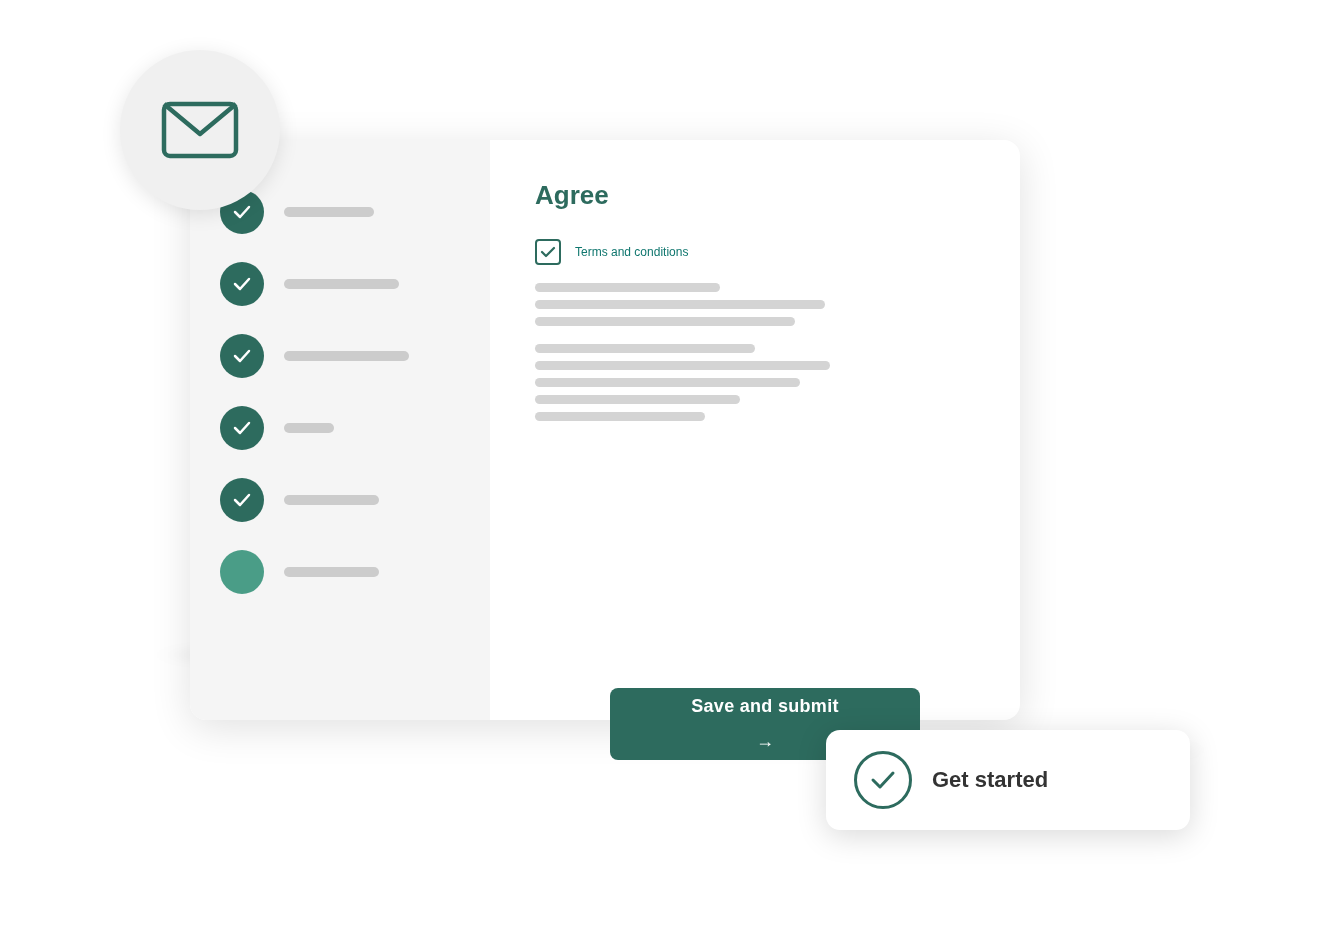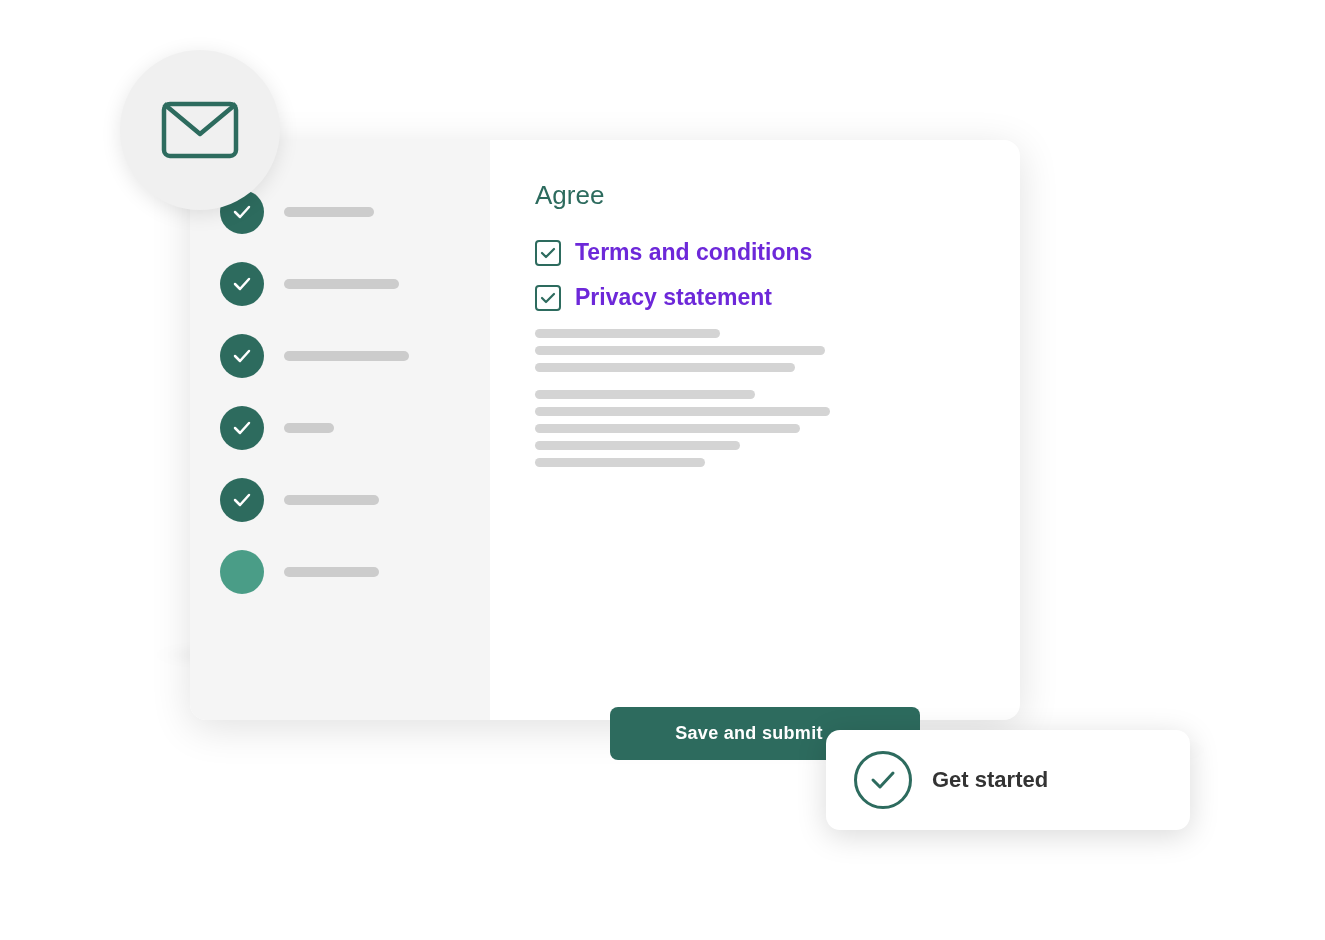--- a/index.html
+++ b/index.html
@@ -101,21 +101,21 @@
 
     
     .main-content {
       flex: 1;
       padding: 40px 45px;
       overflow: hidden;
     }
 
     .agree-title {
       font-size: 26px;
-      font-weight: 400;
+      font-weight: 700;
       color: #2d6b5e;
       margin-bottom: 28px;
     }
 
     .checkbox-item {
       display: flex;
       align-items: center;
       gap: 14px;
       margin-bottom: 18px;
     }
@@ -125,51 +125,52 @@
       height: 26px;
       border: 2px solid #2d6b5e;
       border-radius: 4px;
       display: flex;
       align-items: center;
       justify-content: center;
       flex-shrink: 0;
     }
 
     .checkbox-label {
-      font-size: 23px;
-      color: #6d28d9;
-      font-weight: 700;
+      font-size: 12px;
+      color: #0f766e;
+      font-weight: 400;
     }
 
     .text-line-group {
       margin-bottom: 18px;
     }
 
     .text-line {
       height: 9px;
       border-radius: 5px;
       background: #d4d4d4;
       margin-bottom: 8px;
     }
 
     
     .save-submit-btn {
       position: absolute;
       bottom: 90px;
       left: 510px;
       width: 310px;
-      height: 53px;
+      height: 72px;
       background: #2d6b5e;
       border-radius: 8px;
       display: flex;
       align-items: center;
       justify-content: center;
       gap: 14px;
       z-index: 8;
       cursor: pointer;
+      flex-direction: column;
     }
 
     .save-submit-text {
       font-size: 18px;
       font-weight: 700;
       color: #ffffff;
       letter-spacing: 0.3px;
     }
 
     .arrow-icon {
@@ -312,28 +313,20 @@
 
       <div class="checkbox-item">
         <div class="checkbox-box">
           <svg width="16" height="16" viewBox="0 0 16 16" fill="none">
             <polyline points="2,8 6,12 14,4" stroke="#2d6b5e" stroke-width="2.2" stroke-linecap="round" stroke-linejoin="round"></polyline>
           </svg>
         </div>
         <span class="checkbox-label">Terms and conditions</span>
       </div>
 
-      <div class="checkbox-item">
-        <div class="checkbox-box">
-          <svg width="16" height="16" viewBox="0 0 16 16" fill="none">
-            <polyline points="2,8 6,12 14,4" stroke="#2d6b5e" stroke-width="2.2" stroke-linecap="round" stroke-linejoin="round"></polyline>
-          </svg>
-        </div>
-        <span class="checkbox-label">Privacy statement</span>
-      </div>
 
 
       <div class="text-line-group">
         <div class="text-line" style="width:185px;"></div>
         <div class="text-line" style="width:290px;"></div>
         <div class="text-line" style="width:260px;"></div>
       </div>
 
       <div class="text-line-group">
         <div class="text-line" style="width:220px;"></div>

